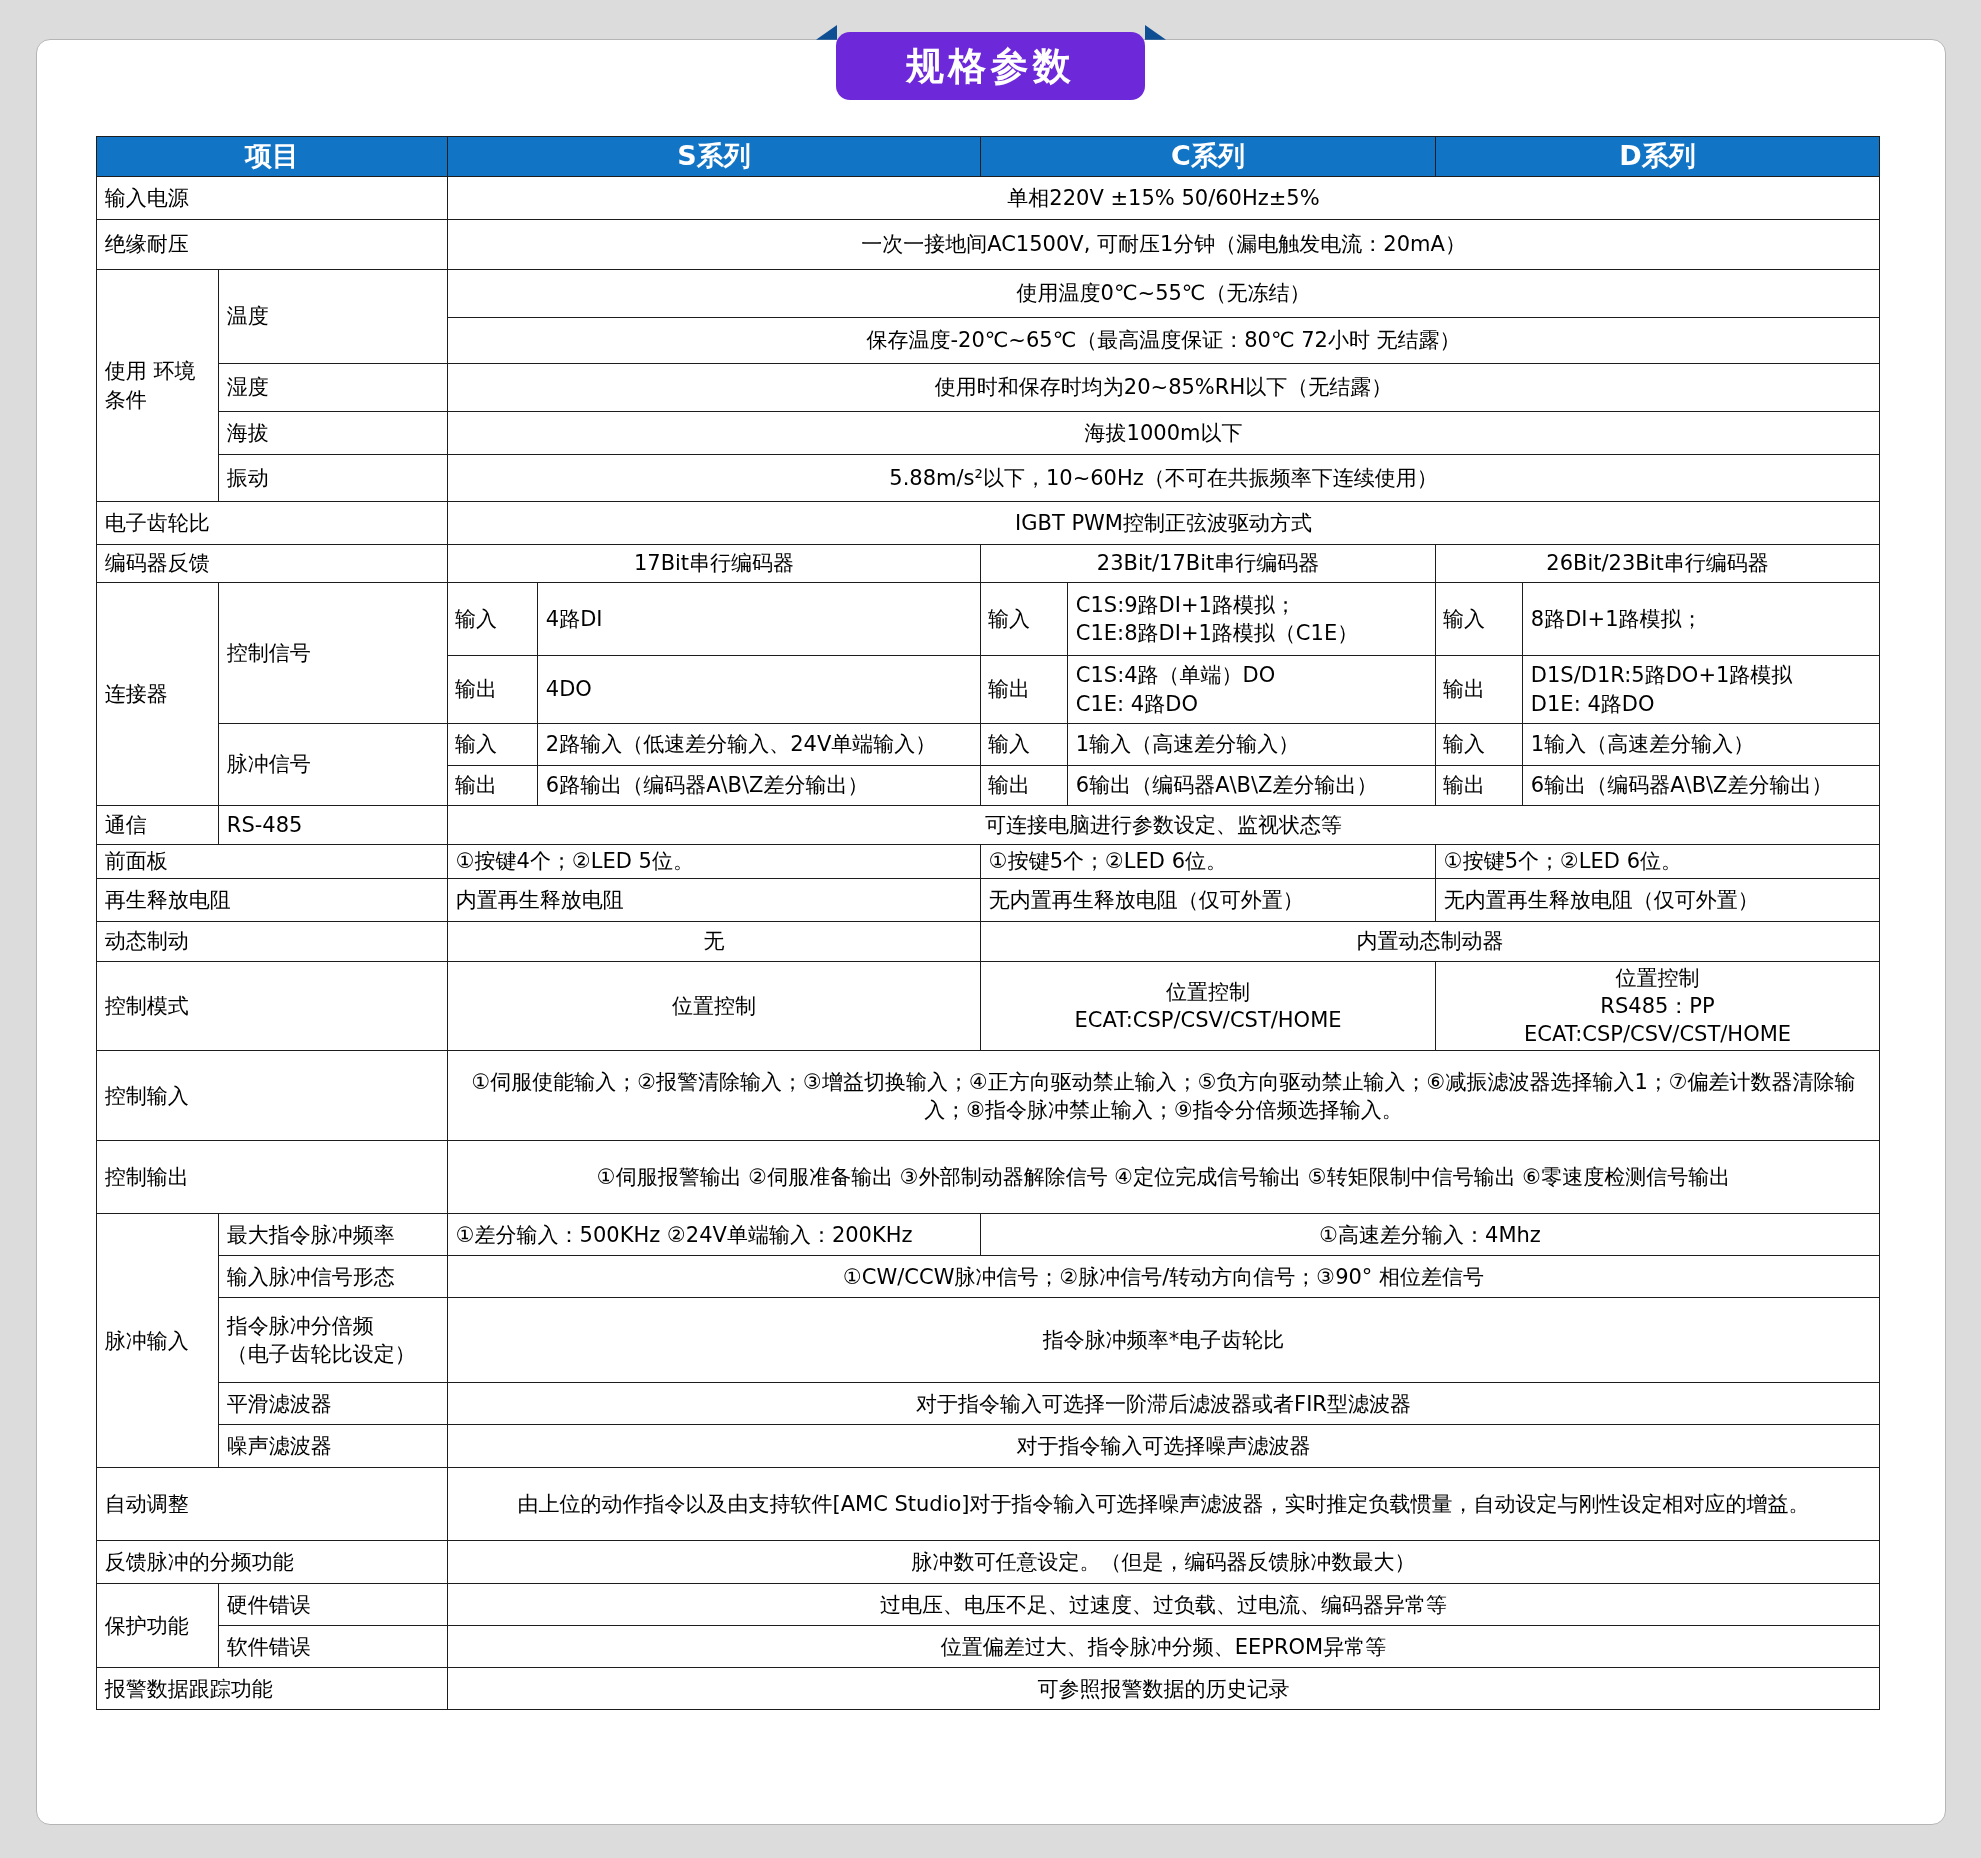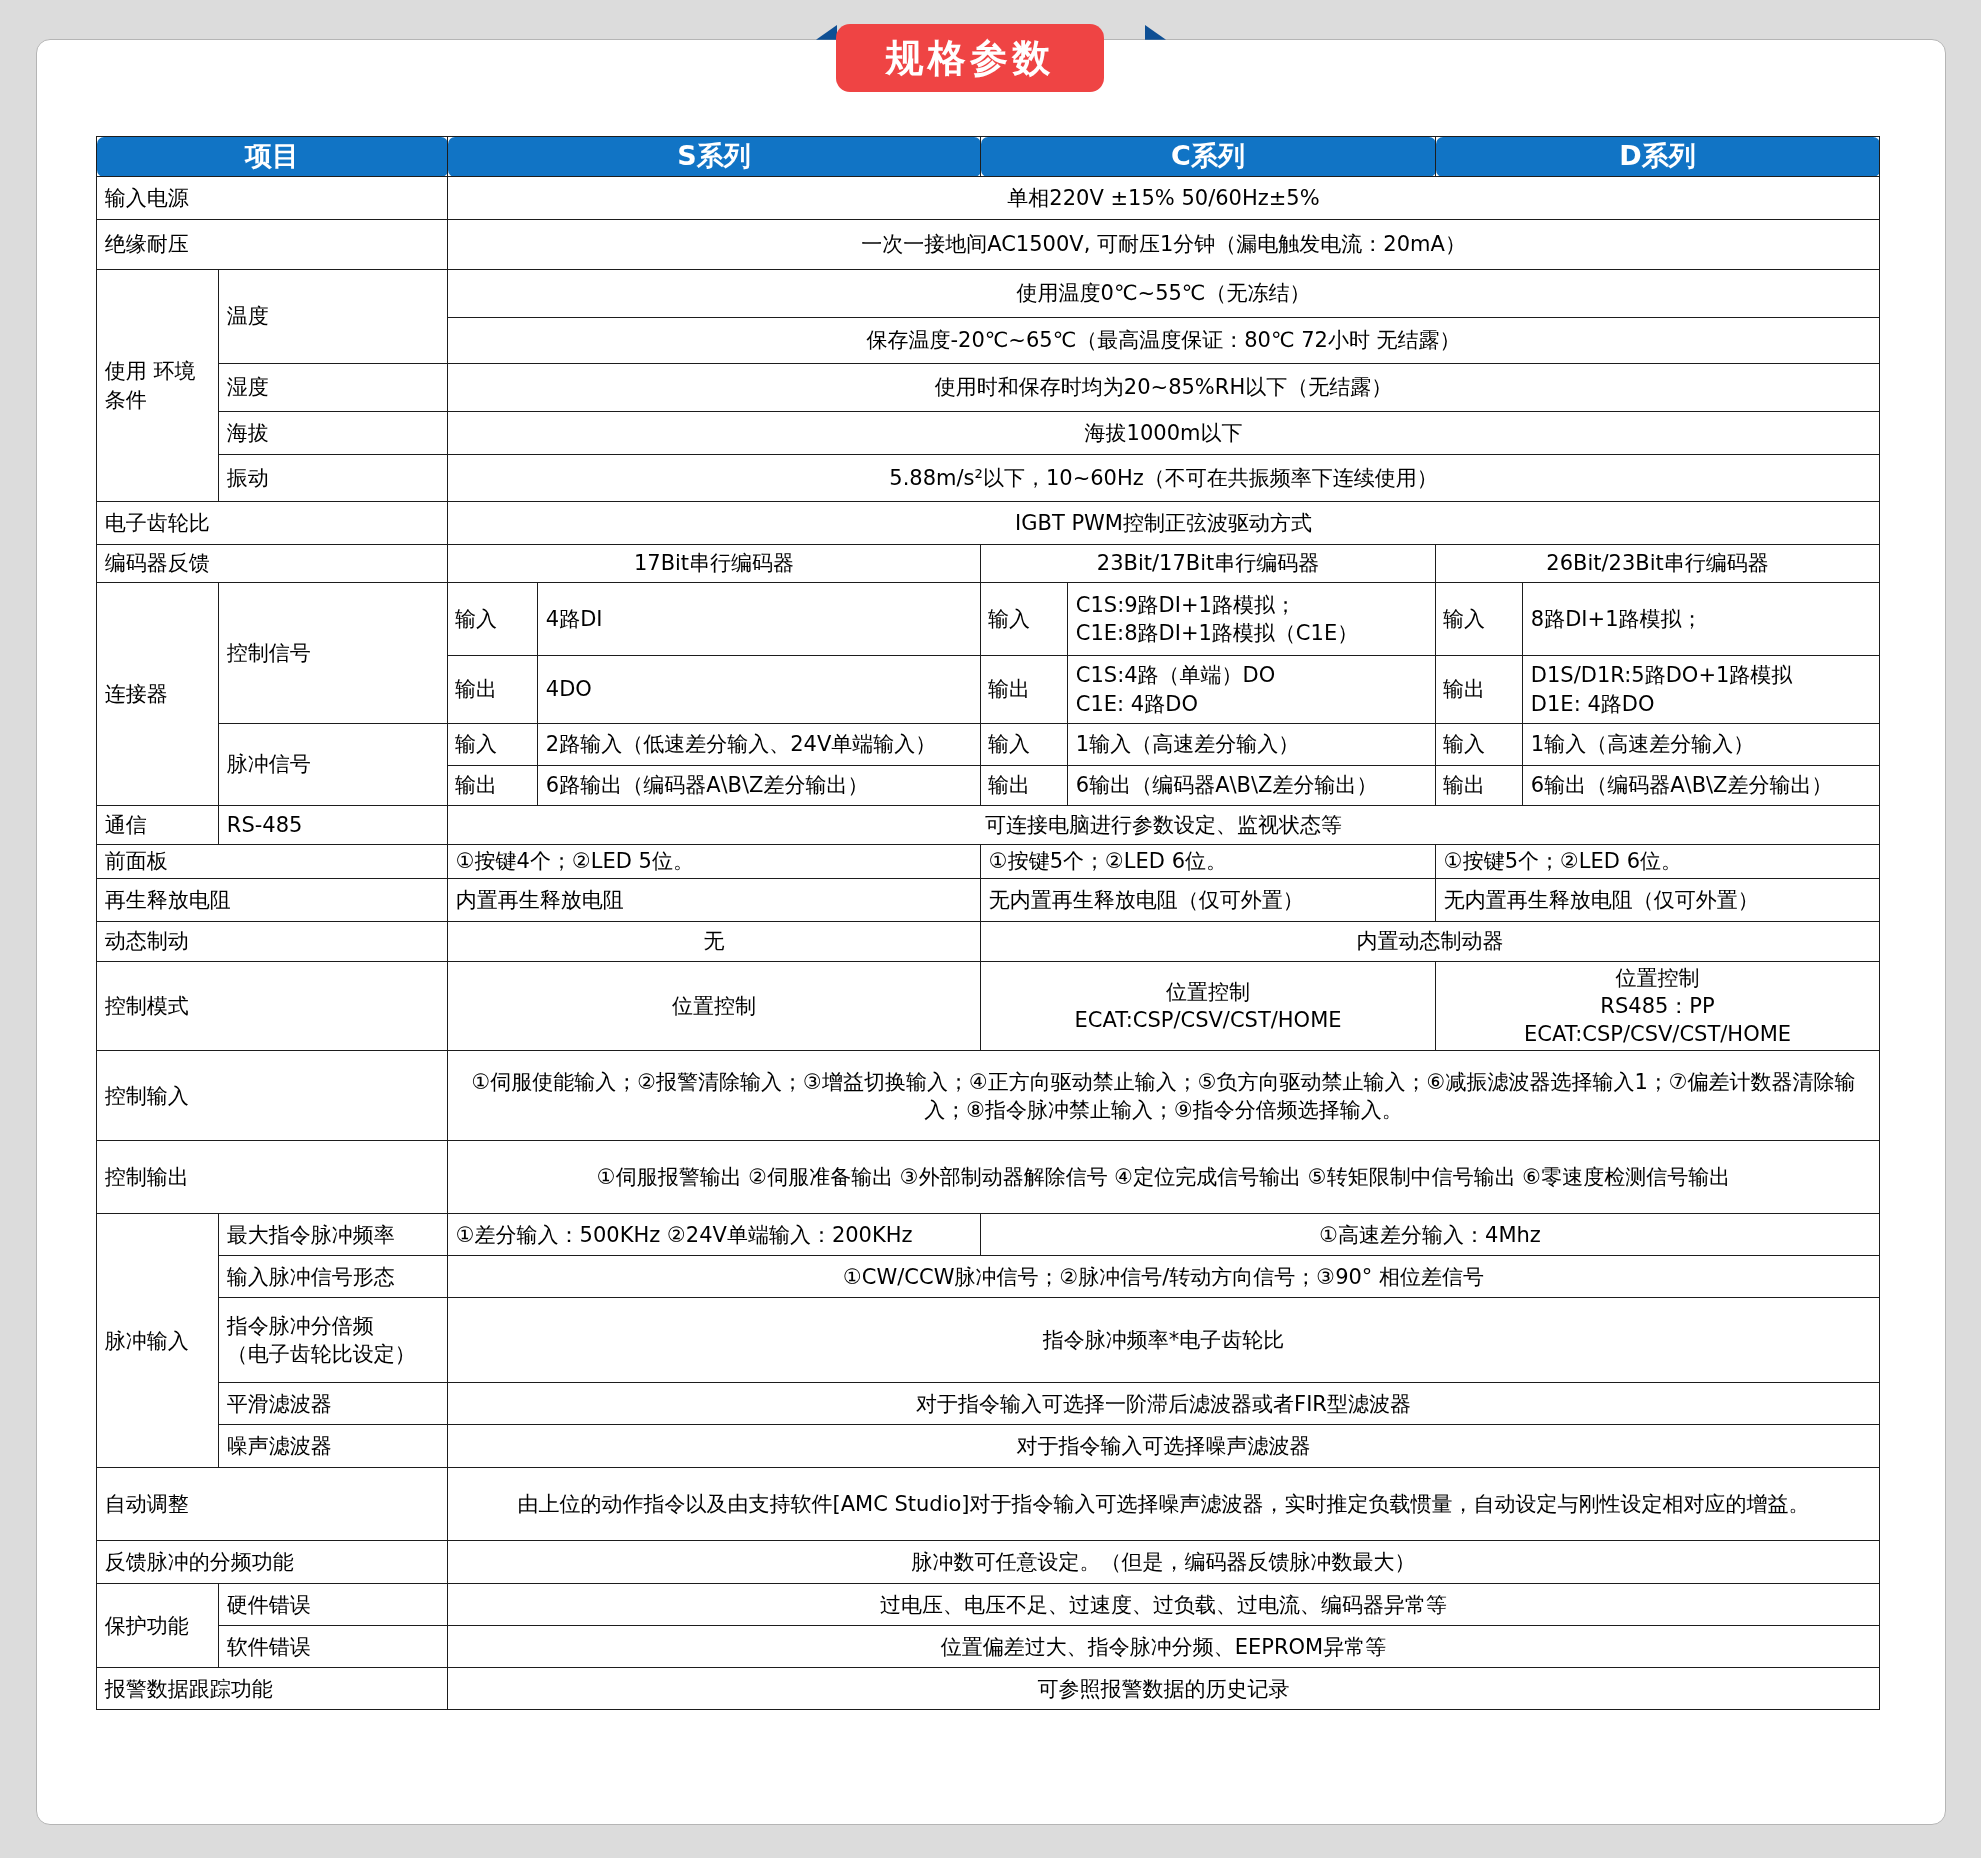--- a/index.html
+++ b/index.html
@@ -18,23 +18,23 @@
     position:absolute;
     left:36px; top:39px;
     width:1910px; height:1786px;
     background:#ffffff;
     border:1.7px solid #b5b5b5;
     border-radius:14px;
     box-sizing:border-box;
   }
   .banner {
     position:absolute;
-    left:836px; top:24px;
-    width:268px; height:68px;
-    background:#ef4444;
+    left:836px; top:32px;
+    width:309px; height:68px;
+    background:#6d28d9;
     border-radius:14px;
     display:flex; align-items:center; justify-content:center;
     color:#ffffff;
     font-size:38px; font-weight:bold;
     letter-spacing:4.3px;
     z-index:3;
   }
   .fold {
     position:absolute; top:25px;
     width:21px; height:14.8px;
@@ -61,21 +61,20 @@
     text-align:center;
     overflow:hidden;
     box-sizing:border-box;
   }
   .spec td.th {
     background:#1174c5;
     color:#ffffff;
     font-size:27px;
     font-weight:bold;
     padding:0;
-    border-radius:7px;
   }
   .spec td.lab {
     background:#ffffff;
     text-align:left;
     padding-left:7.8px;
   }
   .spec td.io   { text-align:left; }
   .spec td.lft  { text-align:left; padding-left:7.8px; }
   .spec td.pre  { white-space:pre-line; }
 </style>

